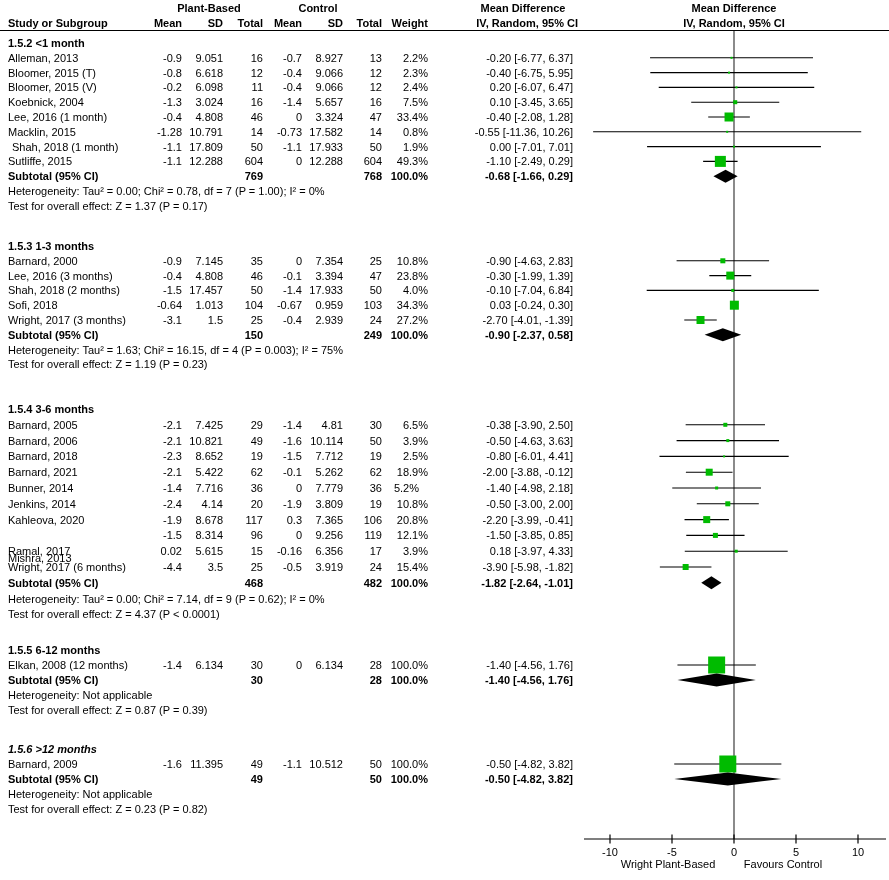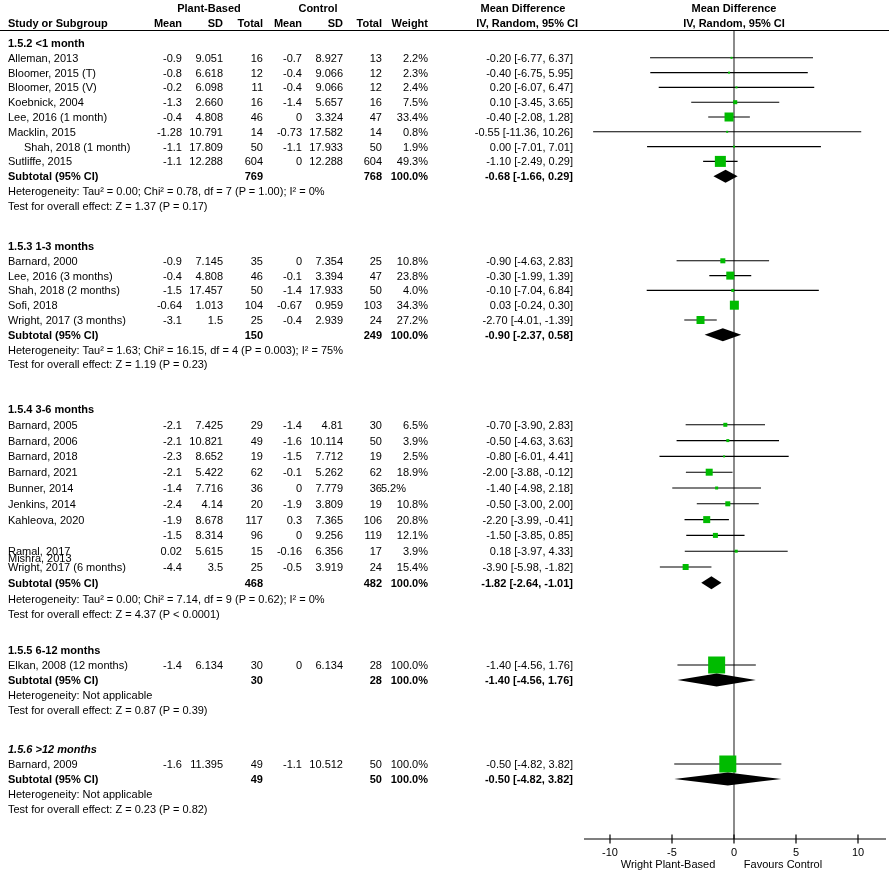--- a/index.html
+++ b/index.html
@@ -58,21 +58,21 @@
       <div class="cell" style="top:80.4px;right:707px;">-0.2</div>
       <div class="cell" style="top:80.4px;right:666px;">6.098</div>
       <div class="cell" style="top:80.4px;right:626px;">11</div>
       <div class="cell" style="top:80.4px;right:587px;">-0.4</div>
       <div class="cell" style="top:80.4px;right:546px;">9.066</div>
       <div class="cell" style="top:80.4px;right:507px;">12</div>
       <div class="cell" style="top:80.4px;right:461px;">2.4%</div>
       <div class="cell" style="top:80.4px;right:316px;">0.20 [-6.07, 6.47]</div>
       <div class="cell" style="top:95.2px;left:8px;">Koebnick, 2004</div>
       <div class="cell" style="top:95.2px;right:707px;">-1.3</div>
-      <div class="cell" style="top:95.2px;right:666px;">2.660</div>
+      <div class="cell" style="top:95.2px;right:666px;">3.024</div>
       <div class="cell" style="top:95.2px;right:626px;">16</div>
       <div class="cell" style="top:95.2px;right:587px;">-1.4</div>
       <div class="cell" style="top:95.2px;right:546px;">5.657</div>
       <div class="cell" style="top:95.2px;right:507px;">16</div>
       <div class="cell" style="top:95.2px;right:461px;">7.5%</div>
       <div class="cell" style="top:95.2px;right:316px;">0.10 [-3.45, 3.65]</div>
       <div class="cell" style="top:110px;left:8px;">Lee, 2016 (1 month)</div>
       <div class="cell" style="top:110px;right:707px;">-0.4</div>
       <div class="cell" style="top:110px;right:666px;">4.808</div>
       <div class="cell" style="top:110px;right:626px;">46</div>
@@ -83,21 +83,21 @@
       <div class="cell" style="top:110px;right:316px;">-0.40 [-2.08, 1.28]</div>
       <div class="cell" style="top:124.80000000000001px;left:8px;">Macklin, 2015</div>
       <div class="cell" style="top:124.80000000000001px;right:707px;">-1.28</div>
       <div class="cell" style="top:124.80000000000001px;right:666px;">10.791</div>
       <div class="cell" style="top:124.80000000000001px;right:626px;">14</div>
       <div class="cell" style="top:124.80000000000001px;right:587px;">-0.73</div>
       <div class="cell" style="top:124.80000000000001px;right:546px;">17.582</div>
       <div class="cell" style="top:124.80000000000001px;right:507px;">14</div>
       <div class="cell" style="top:124.80000000000001px;right:461px;">0.8%</div>
       <div class="cell" style="top:124.80000000000001px;right:316px;">-0.55 [-11.36, 10.26]</div>
-      <div class="cell" style="top:139.60000000000002px;left:24px;text-align:center;">Shah, 2018 (1 month)</div>
+      <div class="cell" style="top:139.60000000000002px;left:12px;text-align:center;">Shah, 2018 (1 month)</div>
       <div class="cell" style="top:139.60000000000002px;right:707px;">-1.1</div>
       <div class="cell" style="top:139.60000000000002px;right:666px;">17.809</div>
       <div class="cell" style="top:139.60000000000002px;right:626px;">50</div>
       <div class="cell" style="top:139.60000000000002px;right:587px;">-1.1</div>
       <div class="cell" style="top:139.60000000000002px;right:546px;">17.933</div>
       <div class="cell" style="top:139.60000000000002px;right:507px;">50</div>
       <div class="cell" style="top:139.60000000000002px;right:461px;">1.9%</div>
       <div class="cell" style="top:139.60000000000002px;right:316px;">0.00 [-7.01, 7.01]</div>
       <div class="cell" style="top:154.4px;left:8px;">Sutliffe, 2015</div>
       <div class="cell" style="top:154.4px;right:707px;">-1.1</div>
@@ -170,21 +170,21 @@
       <div class="cell" style="top:357.40000000000003px;left:8px;">Test for overall effect: Z = 1.19 (P = 0.23)</div>
       <div class="cell b" style="top:402px;left:8px;">1.5.4 3-6 months</div>
       <div class="cell" style="top:417.8px;left:8px;">Barnard, 2005</div>
       <div class="cell" style="top:417.8px;right:707px;">-2.1</div>
       <div class="cell" style="top:417.8px;right:666px;">7.425</div>
       <div class="cell" style="top:417.8px;right:626px;">29</div>
       <div class="cell" style="top:417.8px;right:587px;">-1.4</div>
       <div class="cell" style="top:417.8px;right:546px;">4.81</div>
       <div class="cell" style="top:417.8px;right:507px;">30</div>
       <div class="cell" style="top:417.8px;right:461px;">6.5%</div>
-      <div class="cell" style="top:417.8px;right:316px;">-0.70 [-3.90, 2.83]</div>
+      <div class="cell" style="top:417.8px;right:316px;">-0.38 [-3.90, 2.50]</div>
       <div class="cell" style="top:433.6px;left:8px;">Barnard, 2006</div>
       <div class="cell" style="top:433.6px;right:707px;">-2.1</div>
       <div class="cell" style="top:433.6px;right:666px;">10.821</div>
       <div class="cell" style="top:433.6px;right:626px;">49</div>
       <div class="cell" style="top:433.6px;right:587px;">-1.6</div>
       <div class="cell" style="top:433.6px;right:546px;">10.114</div>
       <div class="cell" style="top:433.6px;right:507px;">50</div>
       <div class="cell" style="top:433.6px;right:461px;">3.9%</div>
       <div class="cell" style="top:433.6px;right:316px;margin-left:28px;">-0.50 [-4.63, 3.63]</div>
       <div class="cell" style="top:449.4px;left:8px;">Barnard, 2018</div>
@@ -205,21 +205,21 @@
       <div class="cell" style="top:465.2px;right:507px;">62</div>
       <div class="cell" style="top:465.2px;right:461px;">18.9%</div>
       <div class="cell" style="top:465.2px;right:316px;">-2.00 [-3.88, -0.12]</div>
       <div class="cell" style="top:481px;left:8px;">Bunner, 2014</div>
       <div class="cell" style="top:481px;right:707px;">-1.4</div>
       <div class="cell" style="top:481px;right:666px;">7.716</div>
       <div class="cell" style="top:481px;right:626px;">36</div>
       <div class="cell" style="top:481px;right:587px;">0</div>
       <div class="cell" style="top:481px;right:546px;">7.779</div>
       <div class="cell" style="top:481px;right:507px;">36</div>
-      <div class="cell" style="top:481px;right:483px;">5.2%</div>
+      <div class="cell" style="top:481px;right:470px;">5.2%</div>
       <div class="cell" style="top:481px;right:316px;">-1.40 [-4.98, 2.18]</div>
       <div class="cell" style="top:496.8px;left:8px;">Jenkins, 2014</div>
       <div class="cell" style="top:496.8px;right:707px;">-2.4</div>
       <div class="cell" style="top:496.8px;right:666px;">4.14</div>
       <div class="cell" style="top:496.8px;right:626px;">20</div>
       <div class="cell" style="top:496.8px;right:587px;">-1.9</div>
       <div class="cell" style="top:496.8px;right:546px;">3.809</div>
       <div class="cell" style="top:496.8px;right:507px;">19</div>
       <div class="cell" style="top:496.8px;right:461px;">10.8%</div>
       <div class="cell" style="top:496.8px;right:316px;">-0.50 [-3.00, 2.00]</div>

